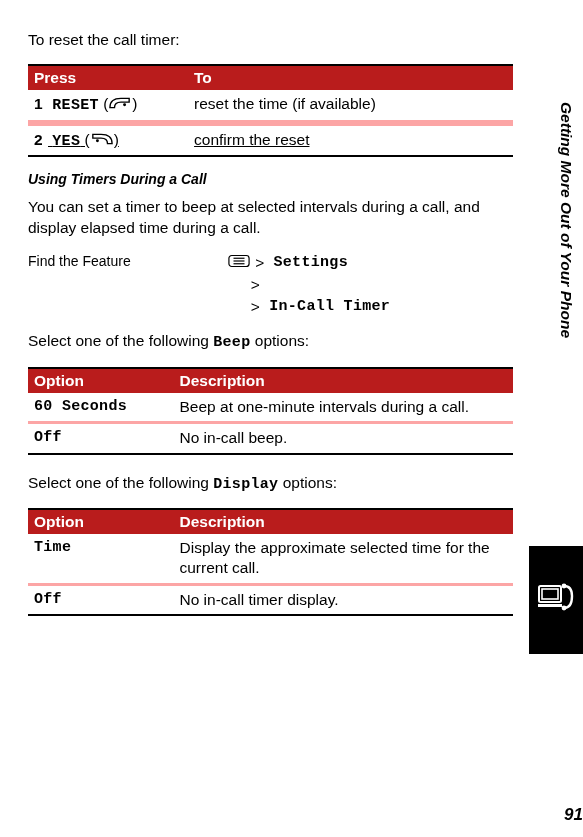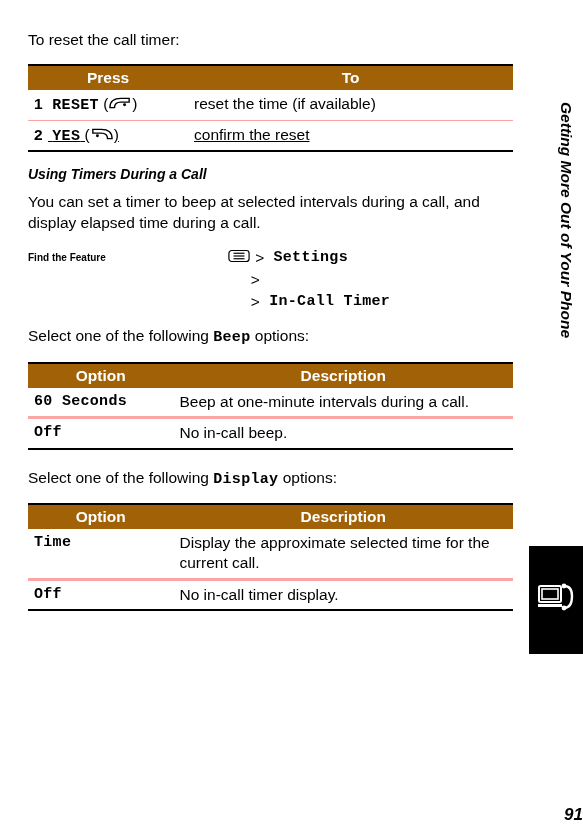--- a/index.html
+++ b/index.html
@@ -18,48 +18,48 @@
     }
     .para { margin-bottom: 14px; line-height: 1.32; }
     .subhead {
       font-family: Arial, Helvetica, sans-serif;
       font-weight: bold;
       font-style: italic;
       font-size: 14px;
       margin: 12px 0 10px 0;
     }
     .boldhead {
-      font-weight: bold;
-      font-size: 10px;
+      font-weight: normal;
+      font-size: 14px;
     }
     
     table {
       border-collapse: collapse;
       width: 100%;
       margin-bottom: 18px;
       margin-top: 4px;
     }
     table.compact { margin-bottom: 14px; }
     th {
-      background: #a16207;
+      background: #b91c1c;
       color: #fff;
-      text-align: center;
+      text-align: left;
       font-weight: bold;
       font-size: 15.5px;
       padding: 3px 6px;
     }
     td {
       padding: 4px 6px 4px 6px;
       vertical-align: top;
       font-size: 15.5px;
       line-height: 1.3;
     }
     
     .t1 { border-top: 2px solid #000; border-bottom: 2.5px solid #000; }
-    .t1 tbody tr { border-bottom: 1px solid #fca5a5; }
+    .t1 tbody tr { border-bottom: 6px solid #fca5a5; }
     .t1 tbody tr:last-child { border-bottom: none; }
     .t1 tbody tr:last-child td { border-bottom: none; text-decoration: underline; }
     .t1 td.col1 { width: 33%; }
     
     .t23 { border-top: 2px solid #000; border-bottom: 2.5px solid #000; }
     .t23 tbody tr td { border-bottom: 3px solid #fca5a5; }
     .t23 tbody tr:last-child td { border-bottom: none; }
     .t23 td.col1 { width: 30%; }
     
     .mono {

